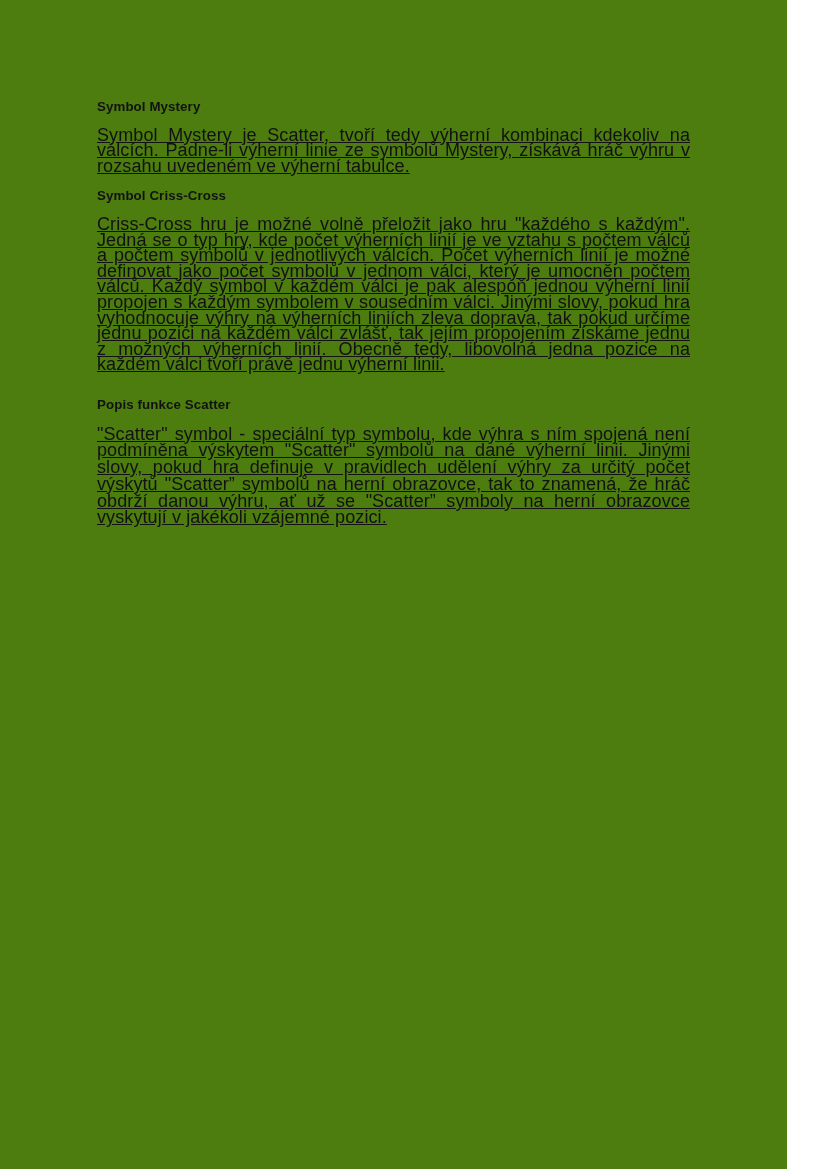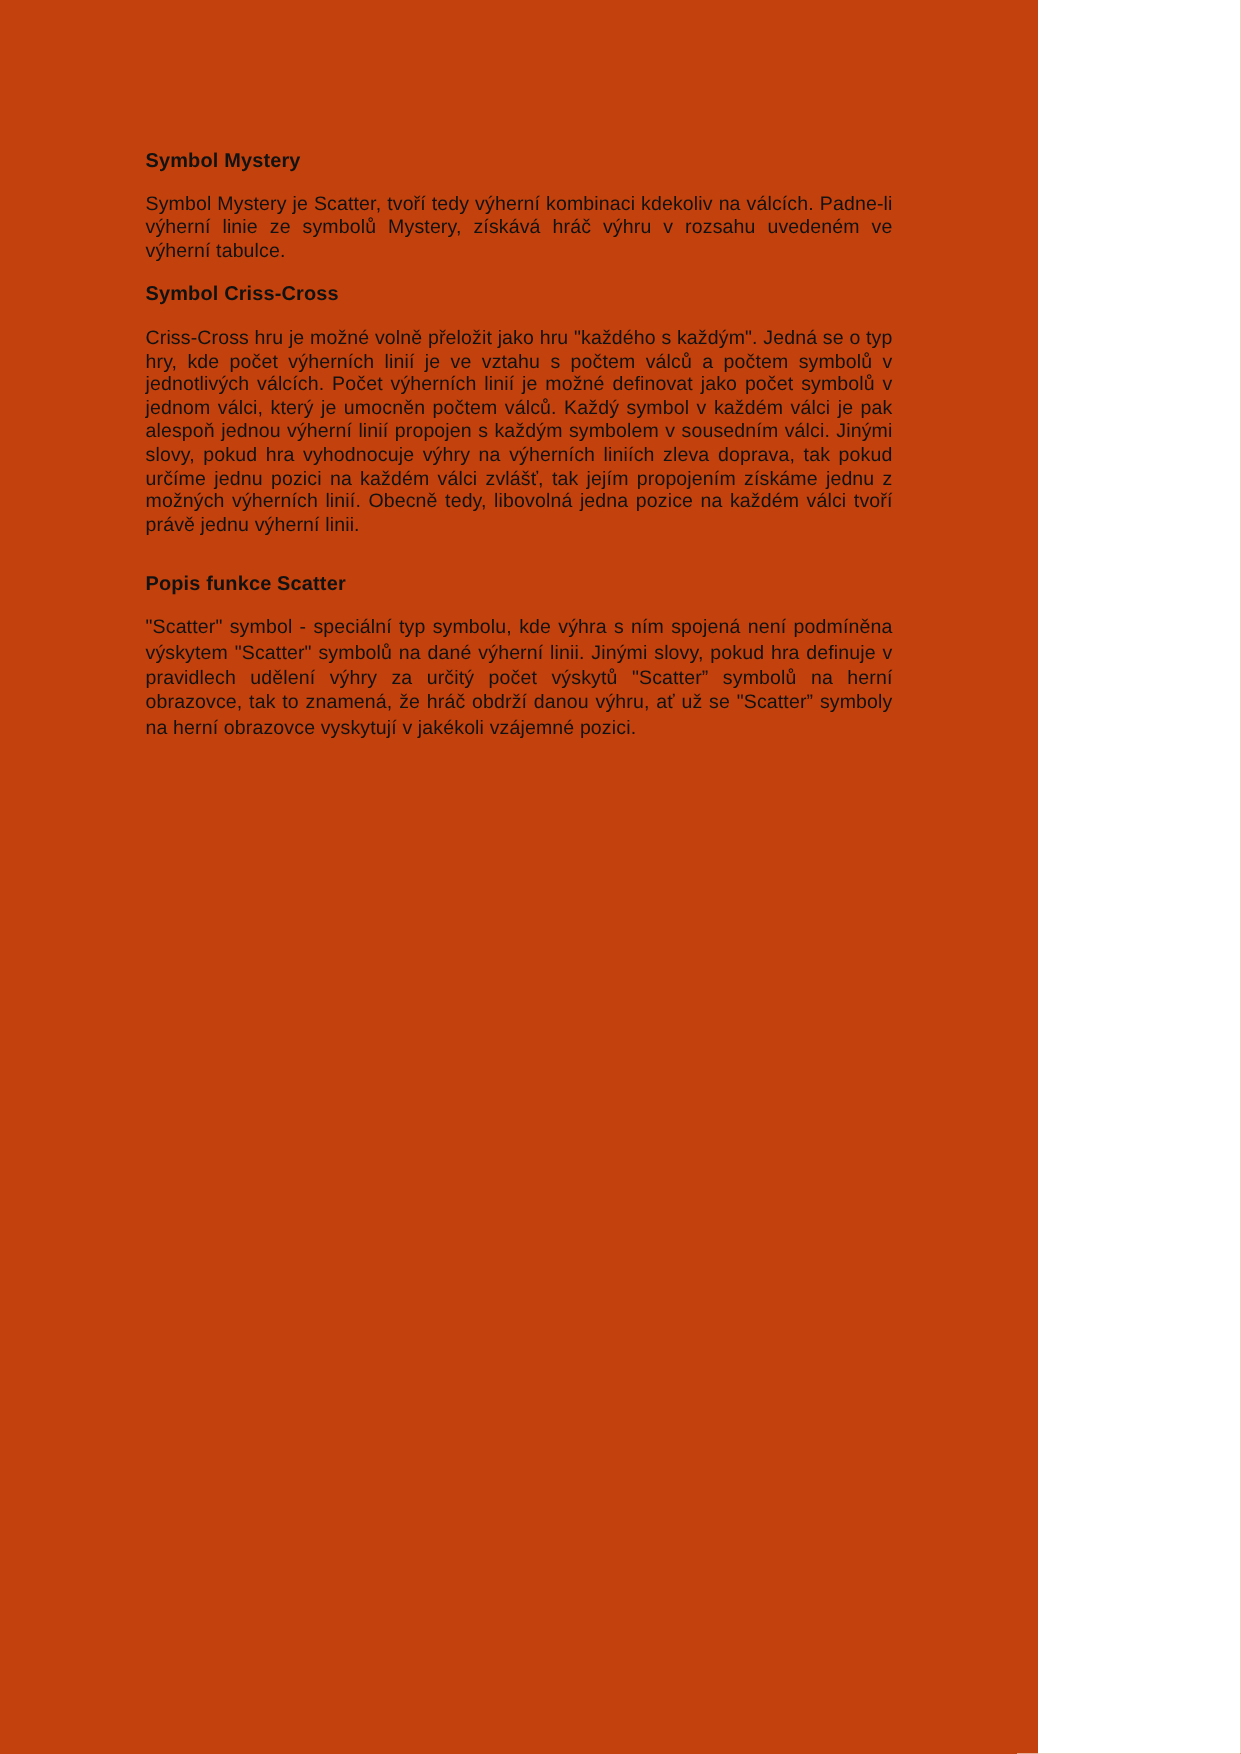--- a/index.html
+++ b/index.html
@@ -9,41 +9,42 @@
   }
   body {
     width: 827px;
     height: 1169px;
     overflow: hidden;
     font-family: "Liberation Sans", sans-serif;
     color: #121212;
   }
   .page {
     box-sizing: border-box;
-    width: 692px;
+    width: 787px;
     height: 1169px;
-    background: #c2410c;
+    background: #4d7c0f;
     padding: 99px 97px 0 97px;
   }
   .doc-section {
     margin: 0;
   }
   .doc-heading {
     font-size: 13.3px;
     line-height: 15.6px;
     font-weight: bold;
     margin: 0 0 13px 0;
     letter-spacing: 0.1px;
   }
   .doc-paragraph {
-    font-size: 13px;
+    font-size: 18px;
     line-height: 15.6px;
     margin: 0 0 14px 0;
     text-align: justify;
     letter-spacing: 0.1px;
+    text-decoration: underline;
   }
   .doc-section.extra-space {
     margin-top: 24px;
   }
   .doc-paragraph.loose {
     line-height: 16.8px;
   }
 </style>
 </head>
 <body>

